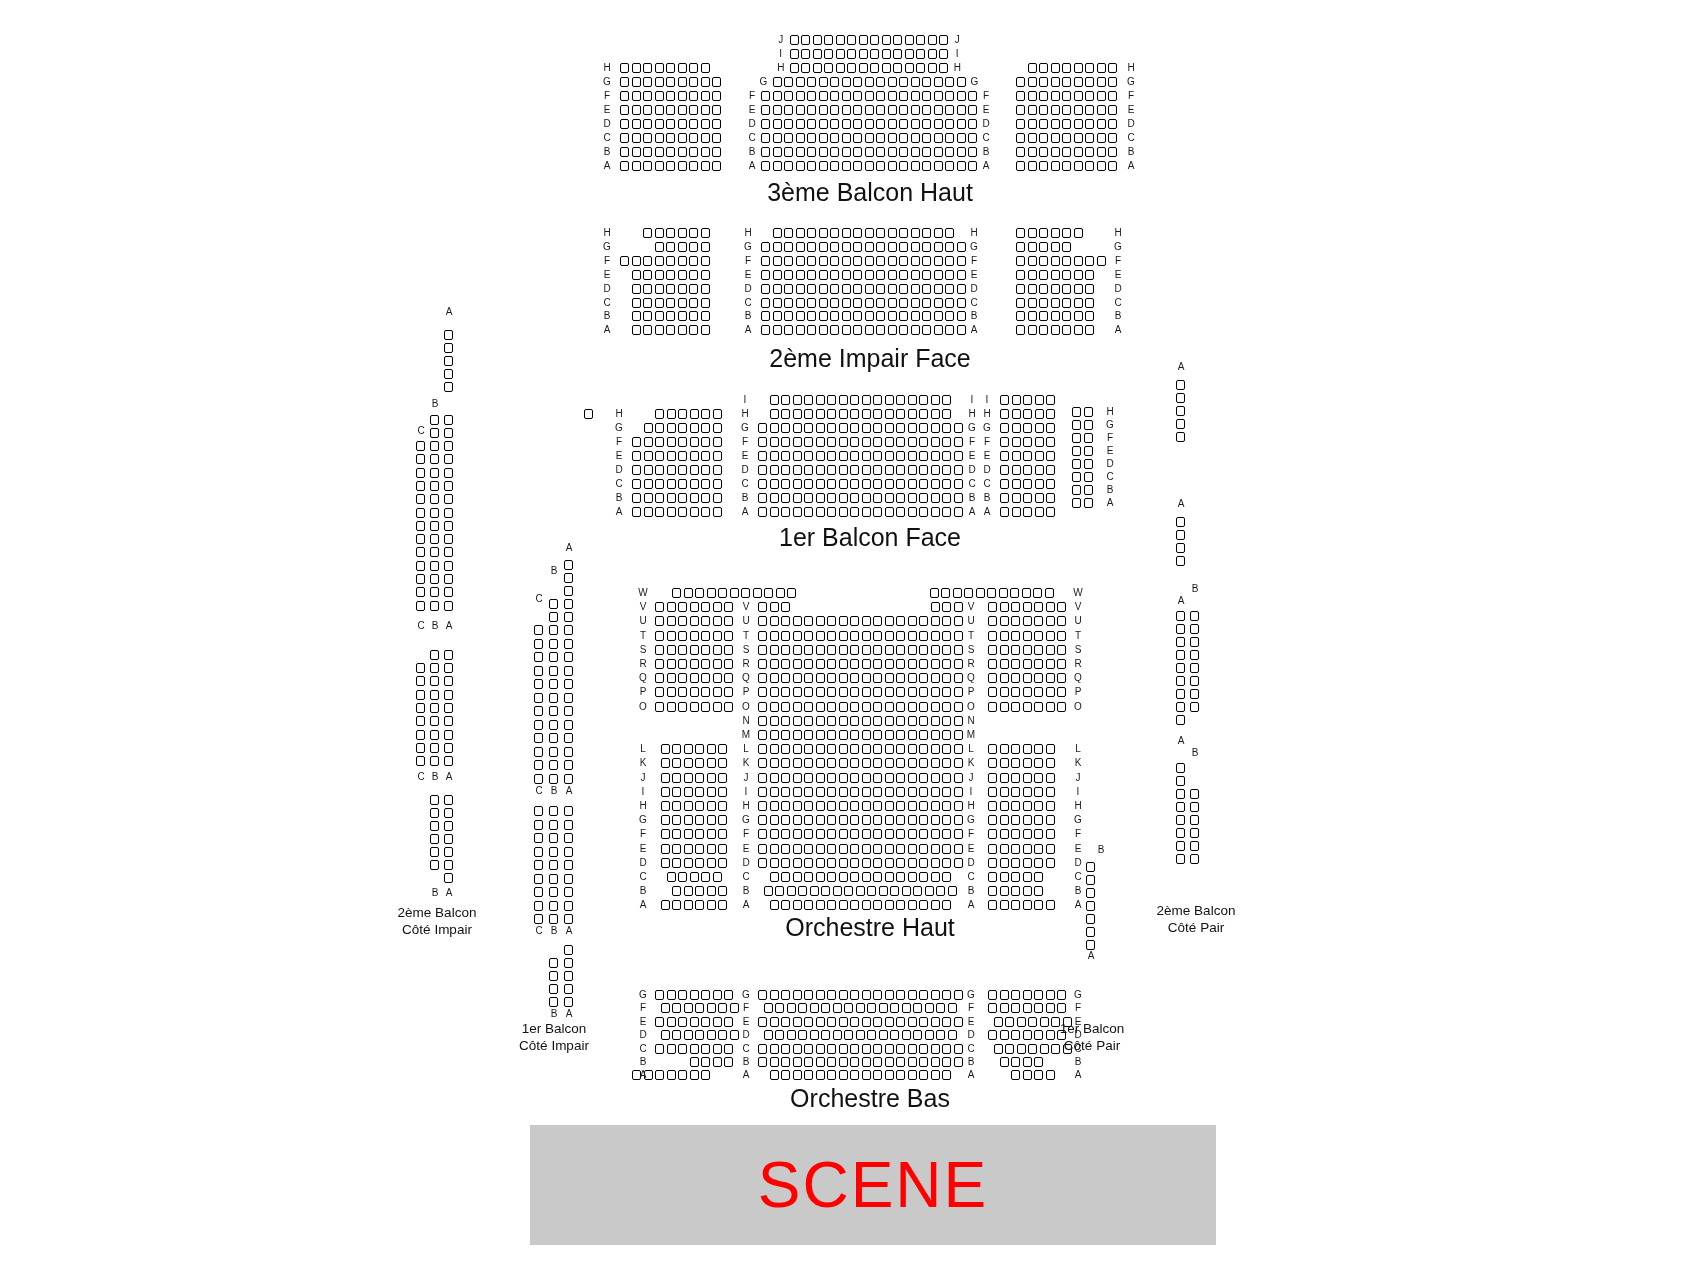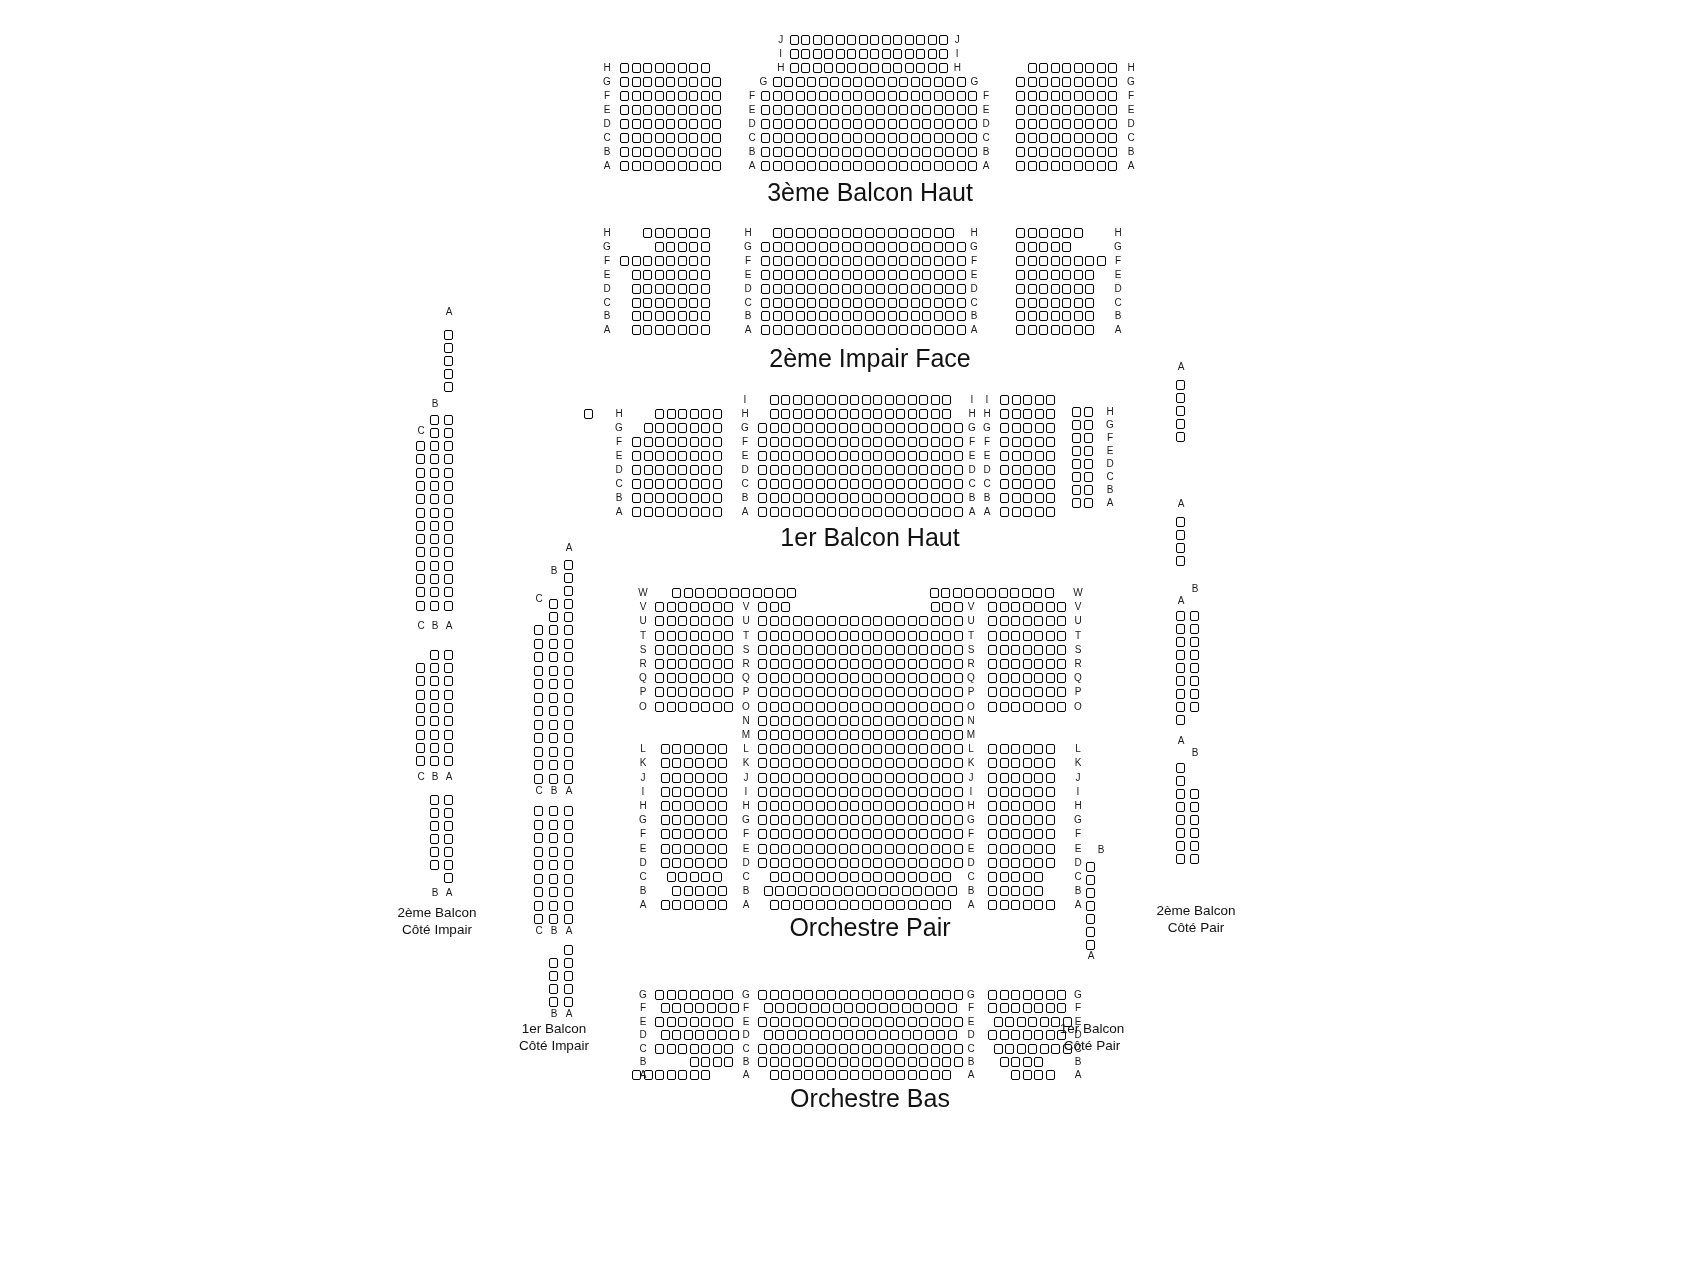--- a/index.html
+++ b/index.html
@@ -15,20 +15,23 @@
   .cote-label{position:absolute;font-size:13.5px;color:#111;
         transform:translate(-50%,-50%);white-space:nowrap;}
   .stage{position:absolute;left:530px;top:1125px;width:686px;height:120px;
         background:#c9c9c9;display:flex;align-items:center;justify-content:center;}
   .stage-label{font-size:64px;color:#ff0000;letter-spacing:2px;}
 </style>
 </head>
 <body>
 
 <div id="chart">
+  <div class="stage">
+    <div class="stage-label">SCENE</div>
+  </div>
 <div class="section-label" style="left: 870px; top: 192px;">3ème Balcon Haut</div>
     <div class="seat" style="left: 620px; top: 63px;"></div>
     <div class="seat" style="left: 631.5px; top: 63px;"></div>
     <div class="seat" style="left: 643px; top: 63px;"></div>
     <div class="seat" style="left: 654.5px; top: 63px;"></div>
     <div class="seat" style="left: 666px; top: 63px;"></div>
     <div class="seat" style="left: 677.5px; top: 63px;"></div>
     <div class="seat" style="left: 689px; top: 63px;"></div>
     <div class="seat" style="left: 700.5px; top: 63px;"></div>
     <div class="row-letter" style="left: 607px; top: 68px;">H</div>
@@ -650,21 +653,21 @@
     <div class="seat" style="left: 1085px; top: 311.4px;"></div>
     <div class="row-letter" style="left: 1118px; top: 316.4px;">B</div>
     <div class="seat" style="left: 1016px; top: 325.3px;"></div>
     <div class="seat" style="left: 1027.5px; top: 325.3px;"></div>
     <div class="seat" style="left: 1039px; top: 325.3px;"></div>
     <div class="seat" style="left: 1050.5px; top: 325.3px;"></div>
     <div class="seat" style="left: 1062px; top: 325.3px;"></div>
     <div class="seat" style="left: 1073.5px; top: 325.3px;"></div>
     <div class="seat" style="left: 1085px; top: 325.3px;"></div>
     <div class="row-letter" style="left: 1118px; top: 330.3px;">A</div>
-    <div class="section-label" style="left: 870px; top: 537px;">1er Balcon Haut</div>
+    <div class="section-label" style="left: 870px; top: 537px;">1er Balcon Face</div>
     <div class="seat" style="left: 584px; top: 409px;"></div>
     <div class="seat" style="left: 655px; top: 409px;"></div>
     <div class="seat" style="left: 666.5px; top: 409px;"></div>
     <div class="seat" style="left: 678px; top: 409px;"></div>
     <div class="seat" style="left: 689.5px; top: 409px;"></div>
     <div class="seat" style="left: 701px; top: 409px;"></div>
     <div class="seat" style="left: 712.5px; top: 409px;"></div>
     <div class="row-letter" style="left: 619px; top: 414px;">H</div>
     <div class="seat" style="left: 643.5px; top: 423px;"></div>
     <div class="seat" style="left: 655px; top: 423px;"></div>
@@ -975,21 +978,21 @@
     <div class="row-letter" style="left: 1110px; top: 464px;">D</div>
     <div class="seat" style="left: 1072px; top: 472px;"></div>
     <div class="seat" style="left: 1083.5px; top: 472px;"></div>
     <div class="row-letter" style="left: 1110px; top: 477px;">C</div>
     <div class="seat" style="left: 1072px; top: 485px;"></div>
     <div class="seat" style="left: 1083.5px; top: 485px;"></div>
     <div class="row-letter" style="left: 1110px; top: 490px;">B</div>
     <div class="seat" style="left: 1072px; top: 498px;"></div>
     <div class="seat" style="left: 1083.5px; top: 498px;"></div>
     <div class="row-letter" style="left: 1110px; top: 503px;">A</div>
-    <div class="section-label" style="left: 870px; top: 927px;">Orchestre Pair</div>
+    <div class="section-label" style="left: 870px; top: 927px;">Orchestre Haut</div>
     <div class="seat" style="left: 672px; top: 588px;"></div>
     <div class="seat" style="left: 683.5px; top: 588px;"></div>
     <div class="seat" style="left: 695px; top: 588px;"></div>
     <div class="seat" style="left: 706.5px; top: 588px;"></div>
     <div class="seat" style="left: 718px; top: 588px;"></div>
     <div class="seat" style="left: 729.5px; top: 588px;"></div>
     <div class="seat" style="left: 741px; top: 588px;"></div>
     <div class="seat" style="left: 752.5px; top: 588px;"></div>
     <div class="seat" style="left: 764px; top: 588px;"></div>
     <div class="seat" style="left: 775.5px; top: 588px;"></div>

